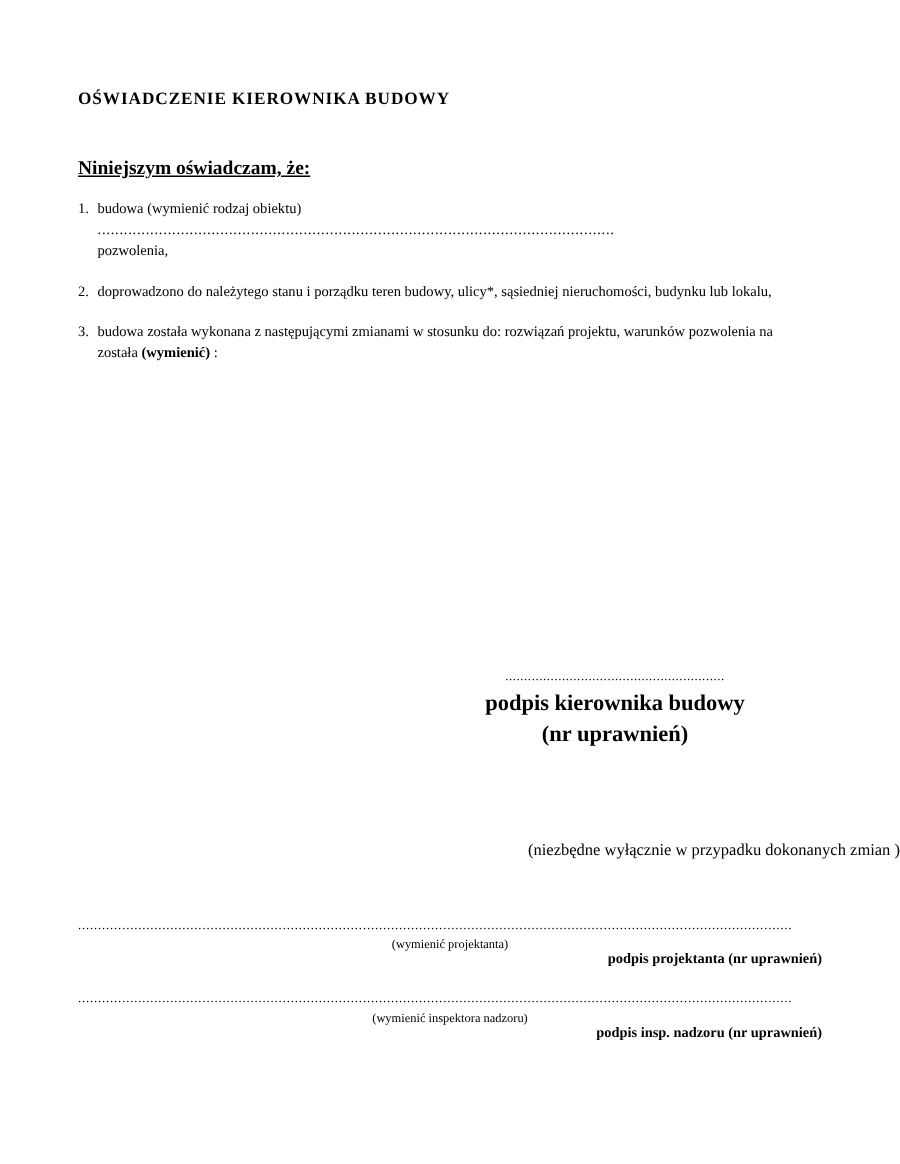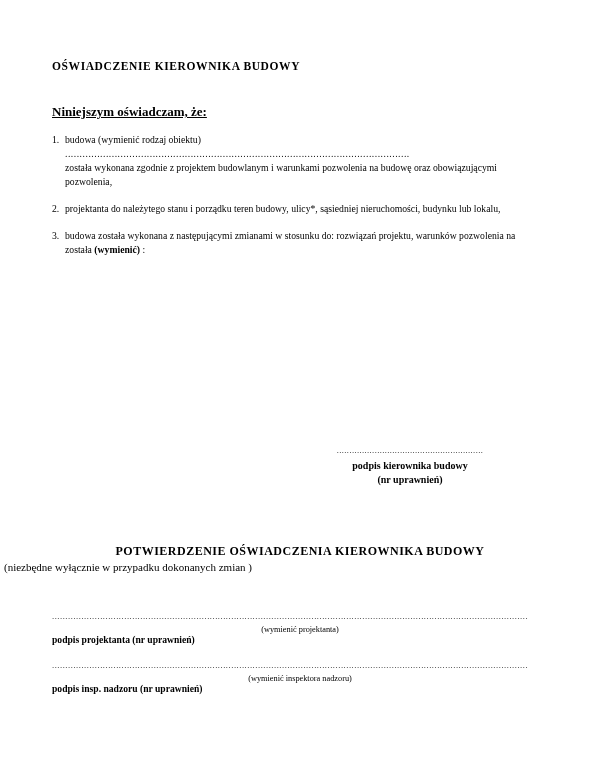--- a/index.html
+++ b/index.html
@@ -67,41 +67,41 @@
   }
   .sig-line {
     font-size: 8.5px;
     letter-spacing: 0.4px;
     color: #000;
     overflow: hidden;
     white-space: nowrap;
     line-height: 1.1;
   }
   .sig-cap {
-    font-size: 10px;
+    font-size: 15px;
     font-weight: bold;
     line-height: 1.35;
     margin-top: 4px;
   }
   .section2-title {
     position: absolute;
     left: 0;
     right: 0;
     top: 484px;
     text-align: center;
     font-weight: bold;
     font-size: 12px;
     letter-spacing: 0.5px;
   }
   .section2-sub {
     position: absolute;
-    left: 4px;
+    left: 16px;
     right: 0;
     top: 501px;
-    text-align: left;
+    text-align: right;
     font-size: 11px;
   }
   .confirm-rows {
     position: absolute;
     left: 52px;
     right: 52px;
     top: 552px;
   }
   .dot-rule {
     font-size: 8.5px;
@@ -116,68 +116,66 @@
     margin-top: 3px;
     flex-direction: column;
   }
   .conf-left {
     flex: 0 0 52%;
     text-align: center;
     font-size: 8.3px;
   }
   .conf-right {
     flex: 1 1 auto;
-    text-align: left;
+    text-align: right;
     font-size: 9.6px;
     font-weight: bold;
   }
   .row-gap {
     height: 16px;
   }
 </style>
 </head>
 <body>
 
 <div class="page">
 
   <div class="doc-title">OŚWIADCZENIE  KIEROWNIKA  BUDOWY</div>
 
   <div class="intro">Niniejszym oświadczam, że:</div>
 
   <div class="clause">
     <span class="num">1.</span>
     <span class="body">
       <span>budowa  (wymienić rodzaj obiektu) </span><span class="dots-inline">......................................................................................................................</span>
-      <span class="indent">została wykonana zgodnie z projektem budowlanym i warunkami pozwolenia na budowę oraz obowiązującymi</span>
       <span class="indent">pozwolenia,</span>
     </span>
   </div>
 
   <div class="clause">
     <span class="num">2.</span>
     <span class="body">
-      <span>projektanta do należytego stanu i  porządku teren budowy,  ulicy*,   sąsiedniej nieruchomości, budynku  lub     lokalu,</span>
+      <span>doprowadzono do należytego stanu i  porządku teren budowy,  ulicy*,   sąsiedniej nieruchomości, budynku  lub     lokalu,</span>
     </span>
   </div>
 
   <div class="clause">
     <span class="num">3.</span>
     <span class="body">
       <span>budowa została wykonana z następującymi zmianami w stosunku do: rozwiązań projektu, warunków pozwolenia na</span>
       <span class="indent"><span>została </span><b class="inline-bold">(wymienić)</b><span> :</span></span>
     </span>
   </div>
 
   <div class="sig-block-1">
     <div class="sig-line">..........................................................</div>
     <div class="sig-cap">podpis kierownika budowy</div>
     <div class="sig-cap" style="margin-top:0">(nr uprawnień)</div>
   </div>
 
-  <div class="section2-title">POTWIERDZENIE  OŚWIADCZENIA  KIEROWNIKA  BUDOWY</div>
   <div class="section2-sub">(niezbędne wyłącznie w przypadku dokonanych zmian )</div>
 
   <div class="confirm-rows">
     <div>
       <div class="dot-rule">..................................................................................................................................................................................</div>
       <div class="conf-row">
         <div class="conf-left">(wymienić projektanta)</div>
         <div class="conf-right">podpis projektanta (nr uprawnień)</div>
       </div>
     </div>

